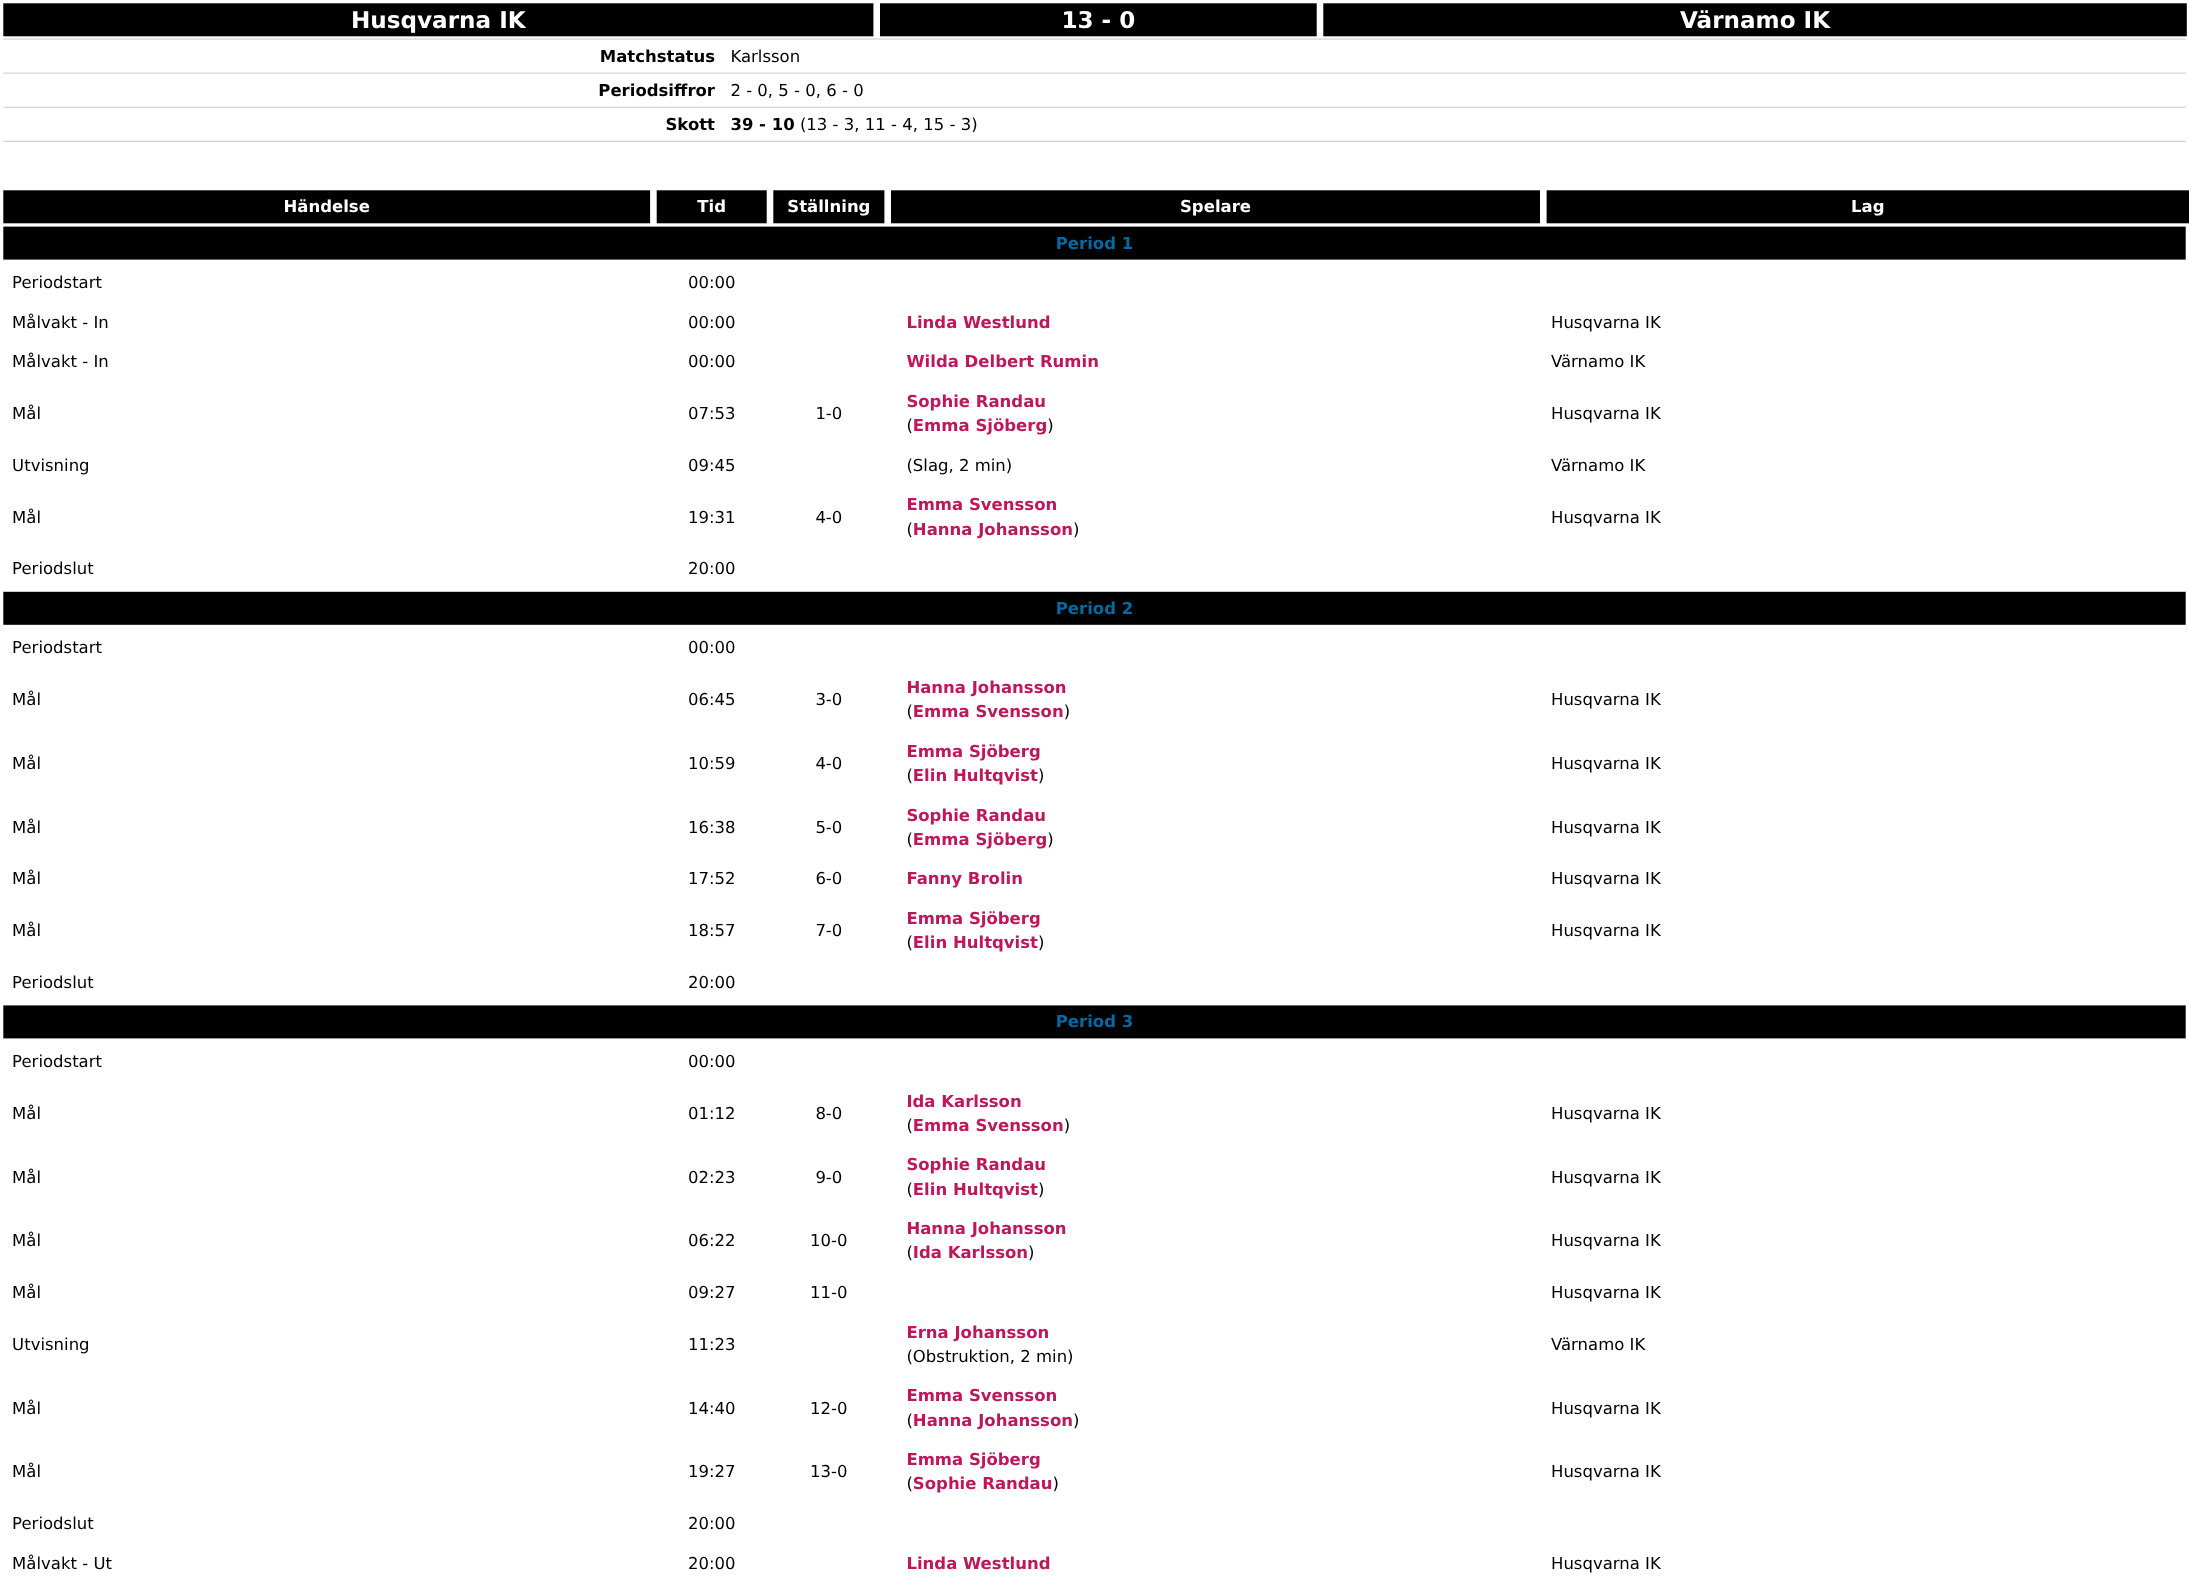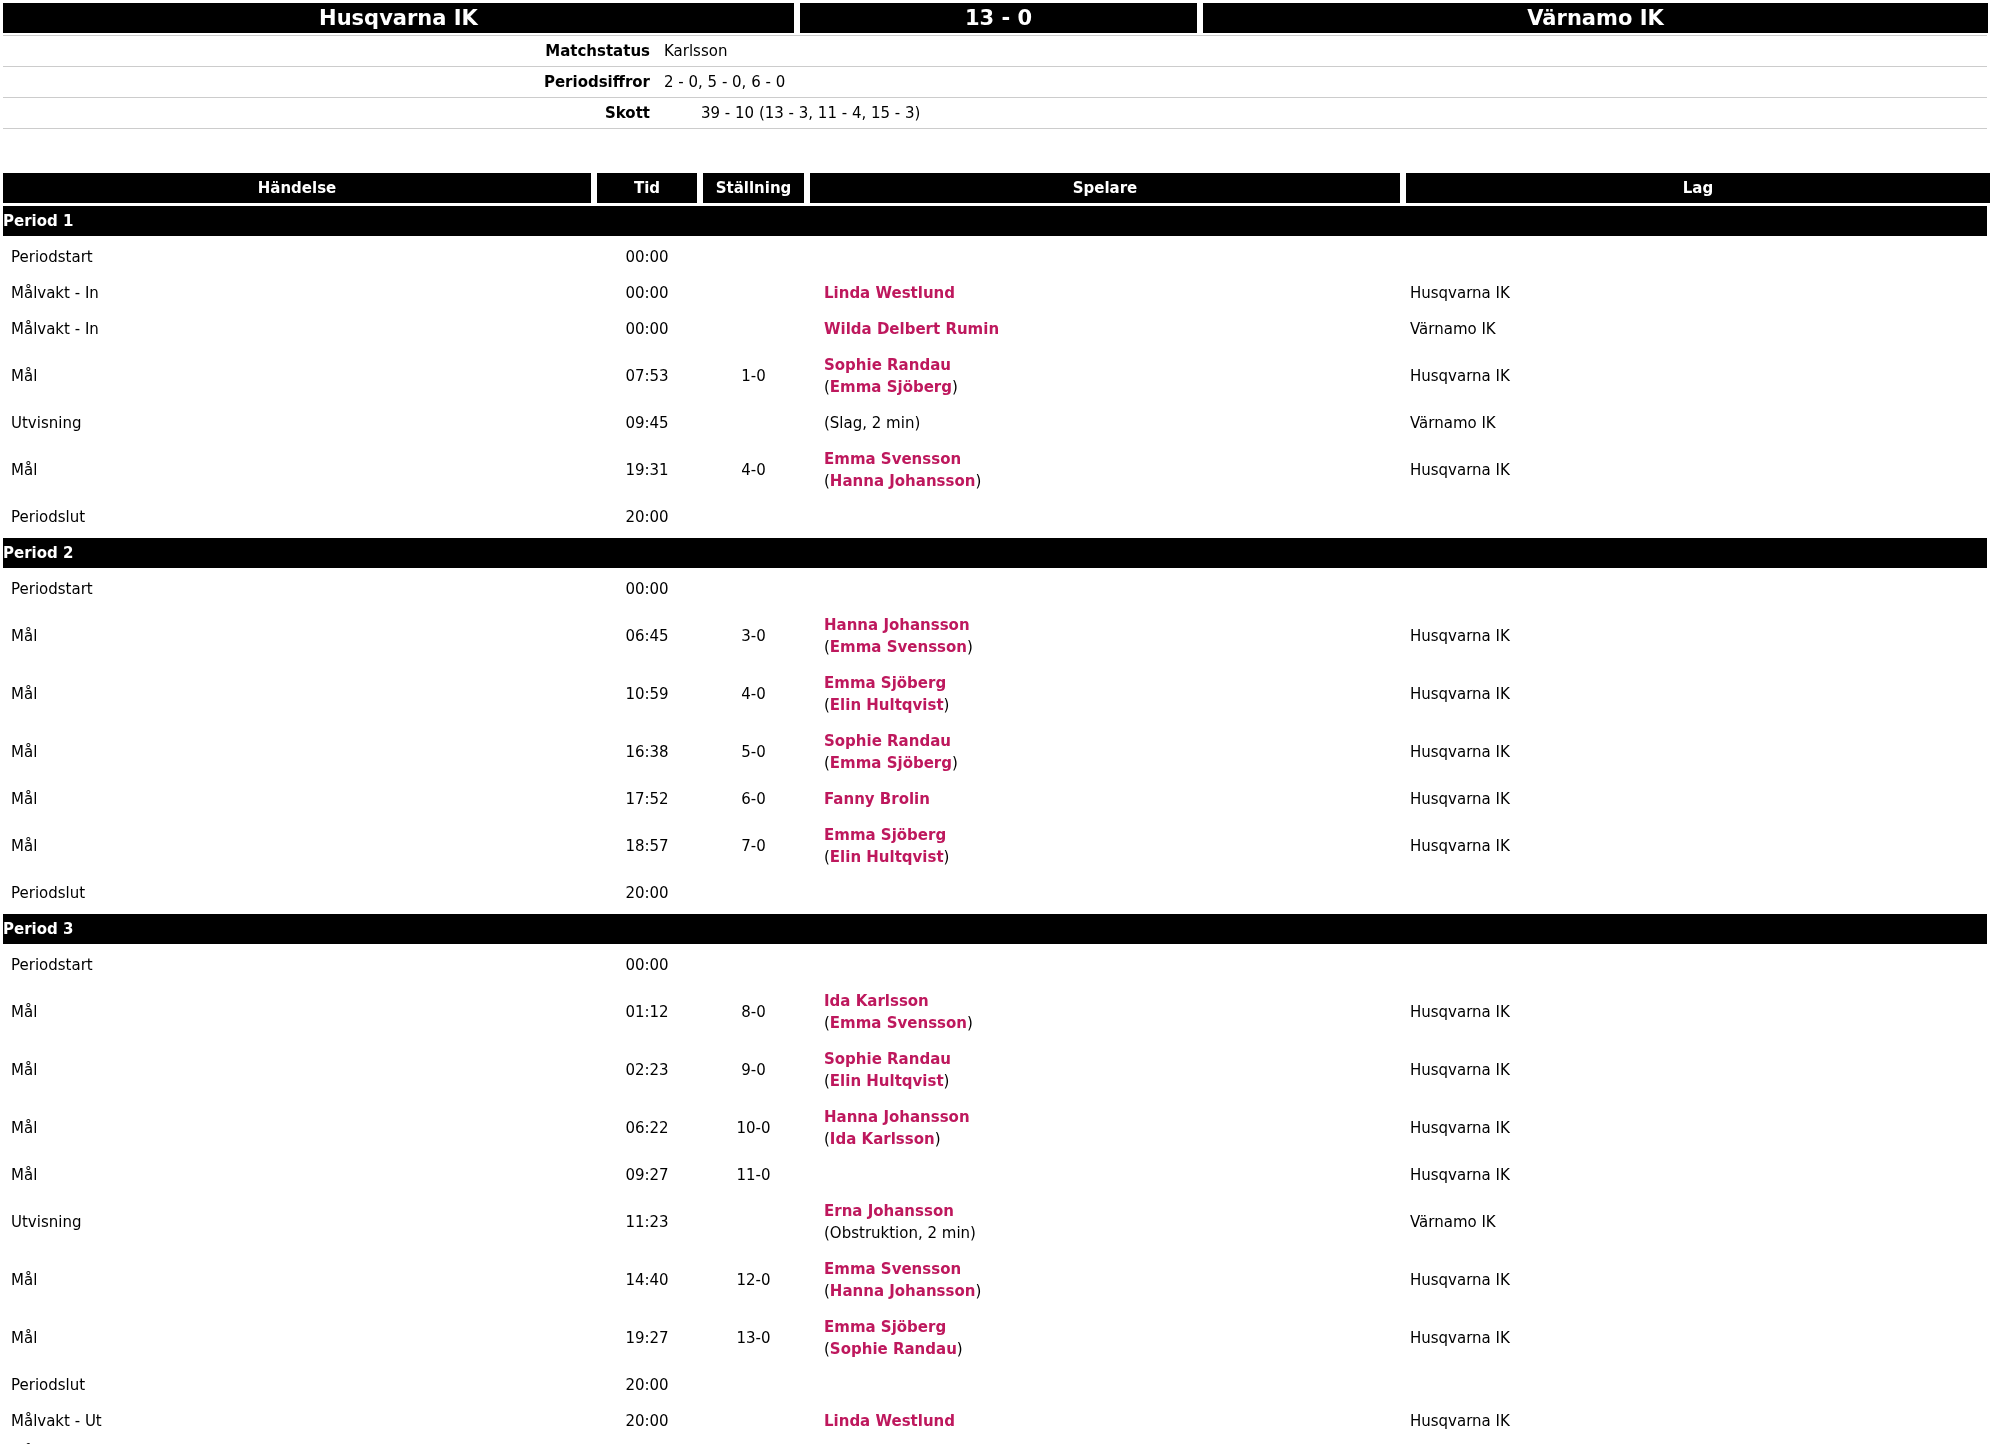--- a/index.html
+++ b/index.html
@@ -21,35 +21,35 @@
   }
 
   
   .info { margin:2px 3px 0 3px; border-top:1px solid #ccc; }
   .info-row {
     display:grid; grid-template-columns:647px 1fr; column-gap:6px;
     border-bottom:1px solid #ccc; height:30px; align-items:center;
   }
   .info-label { font-weight:bold; text-align:right; }
   .info-value { padding-left:8px; white-space:nowrap; }
-  .info-value .bold { font-weight:normal;margin-left:37px; }
+  .info-value .bold { font-weight:bold; }
 
   
   .events { margin-top:24px; padding:0 3px; }
   .ev-grid {
     display:grid; grid-template-columns:588px 100px 101px 590px 584px;
     column-gap:6px;
   }
   .ev-header .hcell {
     background:#000; color:#fff; font-weight:bold;
     height:30px; line-height:30px; text-align:center;margin-top:20px;
   }
   .period-bar {
-    background:#000; color:#ffffff; font-weight:bold;
-    height:30px; line-height:30px; text-align:left;
+    background:#000; color:#0369a1; font-weight:bold;
+    height:30px; line-height:30px; text-align:center;
     margin:3px 0;
   }
   .ev-row { align-items:center; padding:7px 0; }
   .ev-row.partial { padding-top:2px; }
   .c-handelse { padding-left:8px; }
   .c-tid { text-align:center; }
   .c-stallning { text-align:center; }
   .c-spelare { padding-left:14px; }
   .c-lag { padding-left:4px; }
   .pname { color:#be185d; font-weight:bold; }

